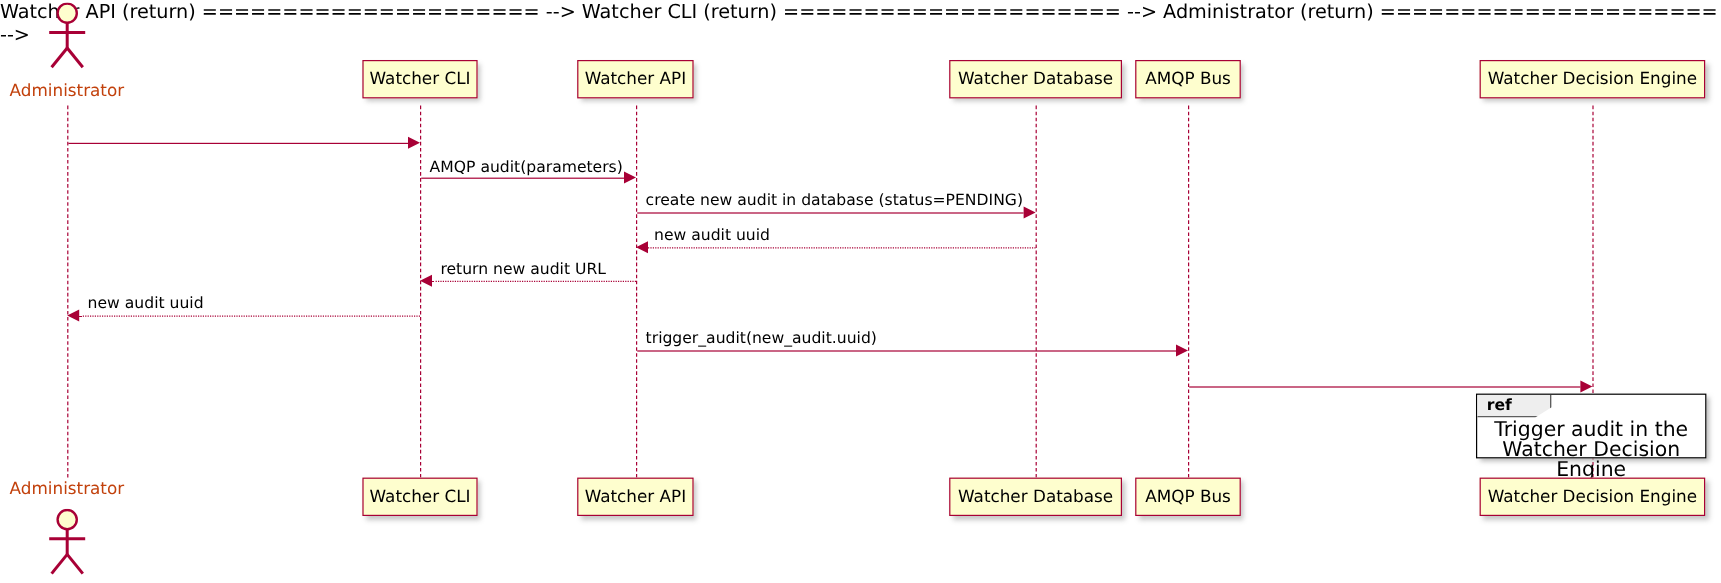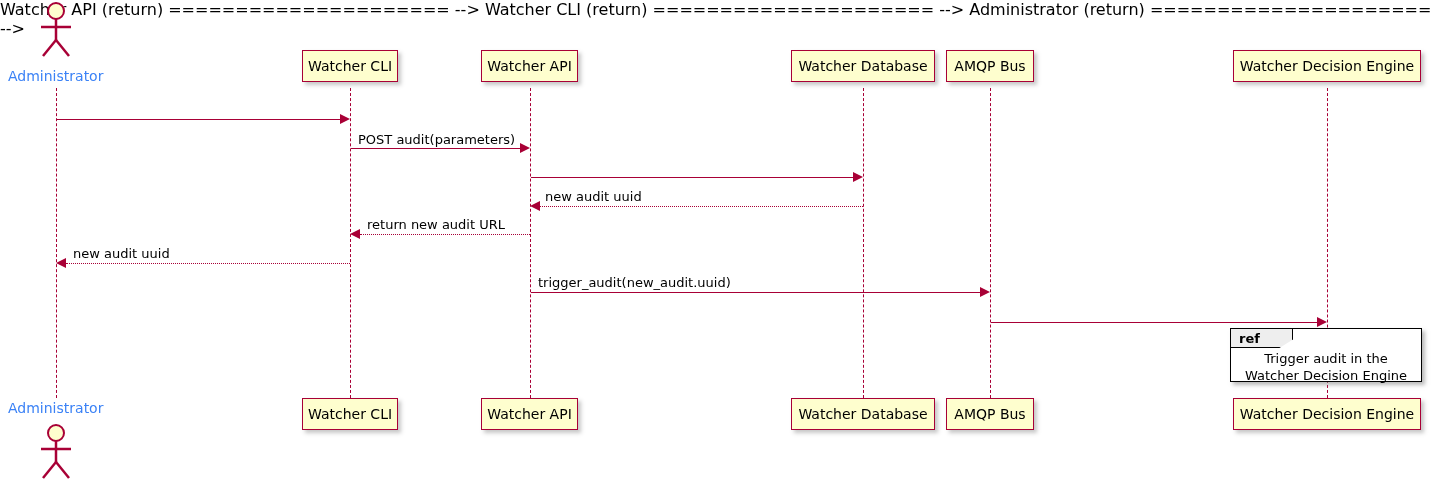--- a/index.html
+++ b/index.html
@@ -44,21 +44,21 @@
   }
   
   .actor {
     position: absolute;
     width: 40px;
     height: 56px;
   }
   .actor-label {
     position: absolute;
     font-size: 14px;
-    color: #3b82f6;
+    color: #c2410c;
     white-space: nowrap;
   }
   
   .arrow-line {
     position: absolute;
     height: 0;
     border-top: 1.5px solid #A80036;
   }
   .arrow-line.dotted {
     border-top: 1.5px dotted #A80036;
@@ -109,21 +109,21 @@
     color: #000000;
     clip-path: polygon(0 0, 100% 0, 100% 55%, 78% 100%, 0 100%);
     box-sizing: border-box;
   }
   .ref-body {
     position: absolute;
     left: 0;
     top: 21px;
     width: 100%;
     text-align: center;
-    font-size: 13px;
+    font-size: 17px;
     color: #000000;
     line-height: 17px;
   }
 </style>
 </head>
 <body>
 
 <div id="diagram">
 
   
@@ -159,25 +159,26 @@
   </div>
   <div class="participant" style="left:1233px; top:50px; width:188px;">
     <span>Watcher Decision Engine</span>
   </div>
 
   
   <div class="arrow-line" style="left:57px; top:119px; width:283px;"></div>
   <div class="arrow-head right" style="left:340px; top:114px;"></div>
 
   
-  <div class="msg-label" style="left:358px; top:133px;">POST audit(parameters)</div>
+  <div class="msg-label" style="left:358px; top:133px;">AMQP audit(parameters)</div>
   <div class="arrow-line" style="left:351px; top:148px; width:169px;"></div>
   <div class="arrow-head right" style="left:520px; top:143px;"></div>
 
   
+  <div class="msg-label" style="left:538px; top:161px;">create new audit in database (status=PENDING)</div>
   <div class="arrow-line" style="left:531px; top:177px; width:322px;"></div>
   <div class="arrow-head right" style="left:853px; top:172px;"></div>
 
    Watcher API (return) ===================== --&gt;
   <div class="msg-label" style="left:545px; top:190px;">new audit uuid</div>
   <div class="arrow-line dotted" style="left:540px; top:206px; width:323px;"></div>
   <div class="arrow-head left" style="left:530px; top:201px;"></div>
 
    Watcher CLI (return) ===================== --&gt;
   <div class="msg-label" style="left:367px; top:218px;">return new audit URL</div>

